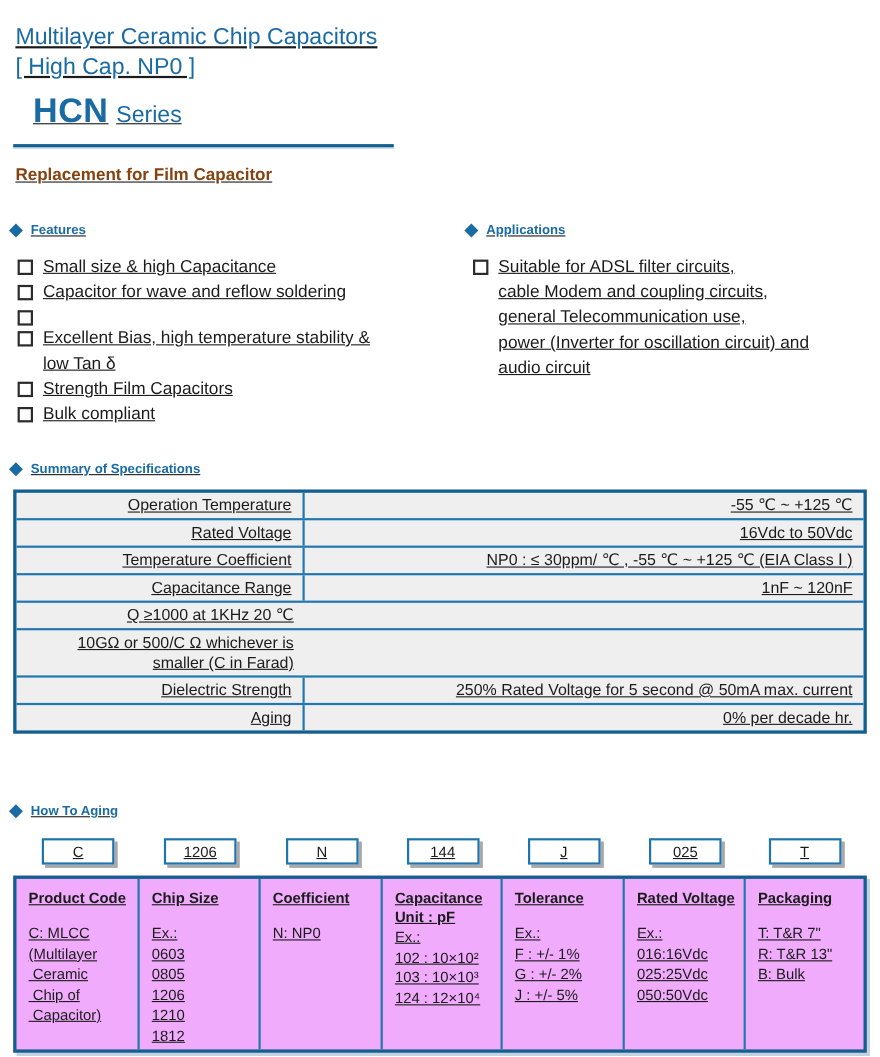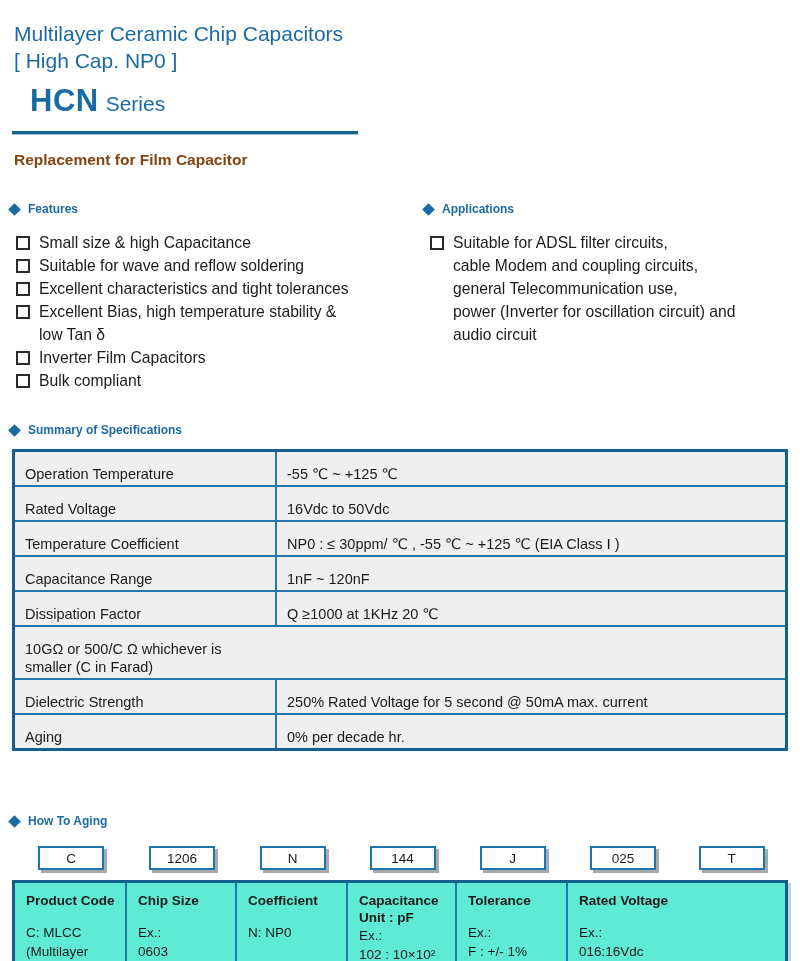--- a/index.html
+++ b/index.html
@@ -1,21 +1,21 @@
 <!DOCTYPE html>
 <html><head>
 <meta charset="utf-8">
 <style>
   html,body{margin:0;padding:0;}
   body{
     width:800px;height:961px;background:#ffffff;overflow:hidden;
     font-family:"Liberation Sans","DejaVu Sans",sans-serif;color:#1b1b1b;
     -webkit-font-smoothing:antialiased;
   }
-  .page{width:800px;height:961px;position:relative;}
+  .page{width:800px;height:961px;position:relative;text-decoration:underline;}
 
   
   .header{padding:20px 0 0 14px;}
   .title-line{font-size:21px;line-height:27px;color:#1a6ba4;}
   .series{margin-top:9px;color:#1a6ba4;}
   .series-code{font-size:31px;font-weight:bold;letter-spacing:0.5px;margin-left:16px;}
   .series-word{font-size:21px;margin-left:7px;}
   .hrule{margin:12px 0 0 -2px;width:346px;height:0;
          border-top:3px solid #136090;border-bottom:1px solid #9cc0dc;}
   .subtitle{margin-top:16px;font-size:15.5px;font-weight:bold;color:#85430f;}
@@ -34,34 +34,34 @@
   .cbx{flex:0 0 auto;width:10px;height:10px;border:2px solid #2b2b2b;
        background:#fff;margin-top:5px;}
   .itext{white-space:pre-line;}
 
   
   .specs{margin-top:28px;}
   .specs .sec-head{margin-left:10px;}
   .spec-table{margin:9px 12px 0;border:3px solid #136090;background:#efefef;}
   .spec-row{display:grid;grid-template-columns:262px 1fr;border-top:2px solid #2277ae;}
   .spec-row:first-child{border-top:none;}
-  .spec-cell{padding:13px 10px 2px;font-size:14.5px;line-height:18px;}
+  .spec-cell{padding:3px 10px 2px;font-size:14.5px;line-height:18px;text-align:right;}
   .spec-label{border-right:2px solid #2277ae;}
 
   
   .order{margin-top:60px;}
   .order .sec-head{margin-left:10px;}
   :root{--order-cols:112px 110px 111px 109px 111px 110px 1fr;}
   .codes{margin:15px 12px 0;padding:0 3px;display:grid;grid-template-columns:var(--order-cols);}
   .code-cell{display:flex;justify-content:center;}
   .code-box{width:62px;height:20px;border:2px solid #1e74ad;background:#fff;
             box-shadow:3px 3px 0 #a9a9a9;display:flex;align-items:center;justify-content:center;
             font-size:13.5px;color:#1b1b1b;}
-  .order-table{margin:10px 12px 0;height:136px;box-sizing:border-box;
-               border:3px solid #136090;box-shadow:3px 3px 0 #c3d3de;background:#5eead4;
+  .order-table{margin:10px 12px 0;height:161px;box-sizing:border-box;
+               border:3px solid #136090;box-shadow:3px 3px 0 #c3d3de;background:#f0abfc;
                display:grid;grid-template-columns:var(--order-cols);}
   .order-col{border-right:2px solid #2277ae;padding:9px 5px 0 11px;box-sizing:border-box;
              font-size:13.5px;overflow:hidden;}
   .order-col:last-child{border-right:none;}
   .oc-head{font-weight:bold;line-height:17px;white-space:pre-line;}
   .oc-body{margin-top:15px;line-height:18.5px;white-space:pre-line;}
   .order-col.tight .oc-body{margin-top:1px;}
 </style>
 </head>
 <body>
@@ -84,34 +84,33 @@
         <span class="diamond"></span>
         <span>Features</span>
       </div>
       <div class="blist">
         <div class="bitem">
             <span class="cbx"></span>
             <span class="itext">Small size &amp; high Capacitance</span>
           </div>
         <div class="bitem">
             <span class="cbx"></span>
-            <span class="itext">Suitable for wave and reflow soldering</span>
-          </div>
-        <div class="bitem">
-            <span class="cbx"></span>
-            <span class="itext">Excellent characteristics and tight tolerances</span>
+            <span class="itext">Capacitor for wave and reflow soldering</span>
+          </div>
+        <div class="bitem">
+            <span class="cbx"></span>
           </div>
         <div class="bitem">
             <span class="cbx"></span>
             <span class="itext">Excellent Bias, high temperature stability &amp;
 low Tan δ</span>
           </div>
         <div class="bitem">
             <span class="cbx"></span>
-            <span class="itext">Inverter Film Capacitors</span>
+            <span class="itext">Strength Film Capacitors</span>
           </div>
         <div class="bitem">
             <span class="cbx"></span>
             <span class="itext">Bulk compliant</span>
           </div>
       </div>
     </div>
     <div class="col-right">
       <div class="sec-head">
         <span class="diamond"></span>
@@ -146,21 +145,20 @@
       </div>
       <div class="spec-row">
         <div class="spec-cell spec-label">Temperature Coefficient</div>
         <div class="spec-cell spec-value">NP0 : ≤ 30ppm/ ℃ , -55 ℃ ~ +125 ℃ (EIA Class Ⅰ )</div>
       </div>
       <div class="spec-row">
         <div class="spec-cell spec-label">Capacitance Range</div>
         <div class="spec-cell spec-value">1nF ~ 120nF</div>
       </div>
       <div class="spec-row">
-        <div class="spec-cell spec-label">Dissipation Factor</div>
         <div class="spec-cell spec-value">Q ≥1000 at 1KHz 20 ℃</div>
       </div>
       <div class="spec-row">
         <div class="spec-cell spec-value">10GΩ or 500/C Ω whichever is smaller (C in Farad)</div>
       </div>
       <div class="spec-row">
         <div class="spec-cell spec-label">Dielectric Strength</div>
         <div class="spec-cell spec-value">250% Rated Voltage for 5 second @ 50mA max. current</div>
       </div>
       <div class="spec-row">
@@ -237,16 +235,22 @@
 G : +/- 2%
 J : +/- 5%</div>
       </div>
       <div class="order-col">
         <div class="oc-head">Rated Voltage</div>
         <div class="oc-body">Ex.:
 016:16Vdc
 025:25Vdc
 050:50Vdc</div>
       </div>
+      <div class="order-col">
+        <div class="oc-head">Packaging</div>
+        <div class="oc-body">T: T&amp;R 7"
+R: T&amp;R 13"
+B: Bulk</div>
+      </div>
     </div>
   </div>
 
 </div>
 
 </body></html>

